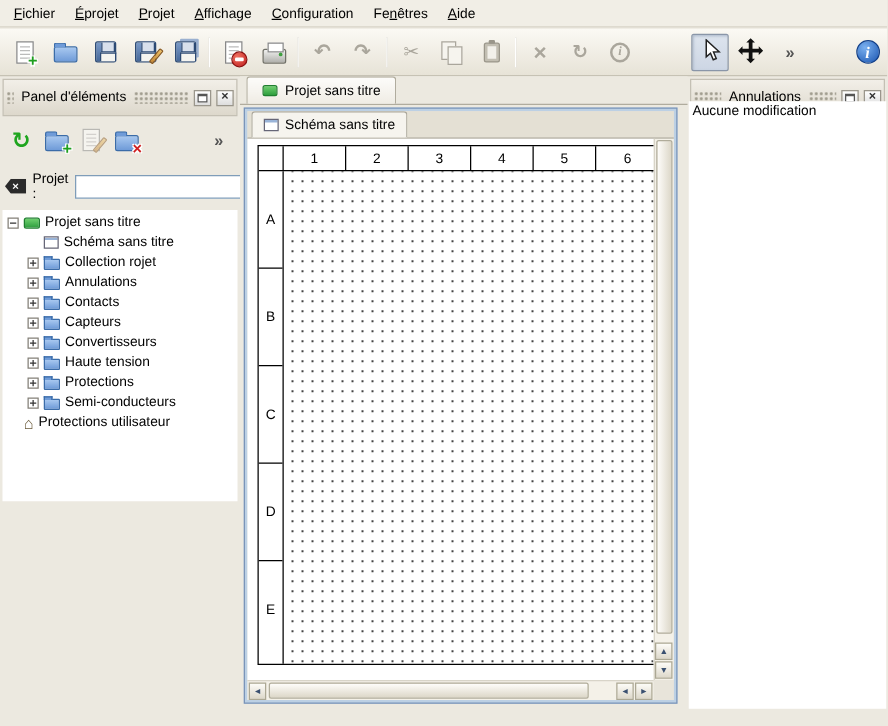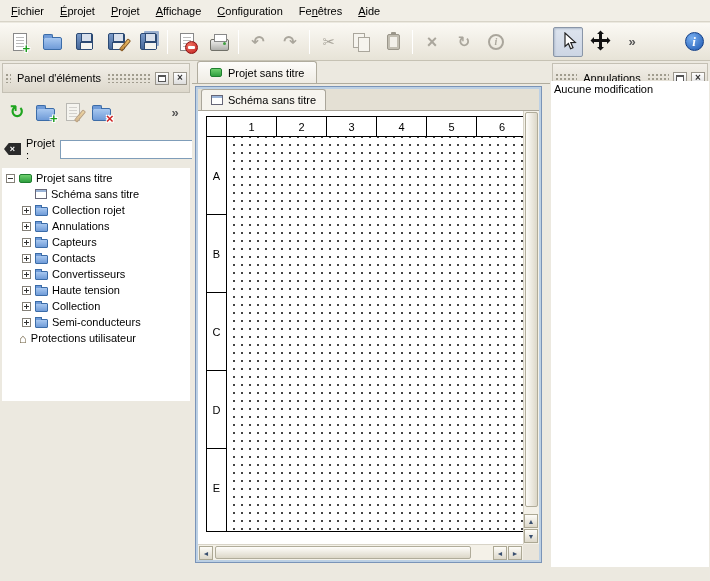--- a/index.html
+++ b/index.html
@@ -287,41 +287,41 @@
         <span>Collection rojet</span>
       </div>
       <div class="trow lvl2">
         <span class="expander plus"></span>
         <span class="ic-folder-s"></span>
         <span>Annulations</span>
       </div>
       <div class="trow lvl2">
         <span class="expander plus"></span>
         <span class="ic-folder-s"></span>
+        <span>Contacts</span>
+      </div>
+      <div class="trow lvl2">
+        <span class="expander plus"></span>
+        <span class="ic-folder-s"></span>
         <span>Capteurs</span>
       </div>
       <div class="trow lvl2">
         <span class="expander plus"></span>
         <span class="ic-folder-s"></span>
-        <span>Contacts</span>
-      </div>
-      <div class="trow lvl2">
-        <span class="expander plus"></span>
-        <span class="ic-folder-s"></span>
         <span>Convertisseurs</span>
       </div>
       <div class="trow lvl2">
         <span class="expander plus"></span>
         <span class="ic-folder-s"></span>
         <span>Haute tension</span>
       </div>
       <div class="trow lvl2">
         <span class="expander plus"></span>
         <span class="ic-folder-s"></span>
-        <span>Collection</span>
+        <span>Protections</span>
       </div>
       <div class="trow lvl2">
         <span class="expander plus"></span>
         <span class="ic-folder-s"></span>
         <span>Semi-conducteurs</span>
       </div>
       <div class="trow">
         <span class="exp-spacer"></span>
         <span class="home-glyph">⌂</span>
         <span>Protections utilisateur</span>

